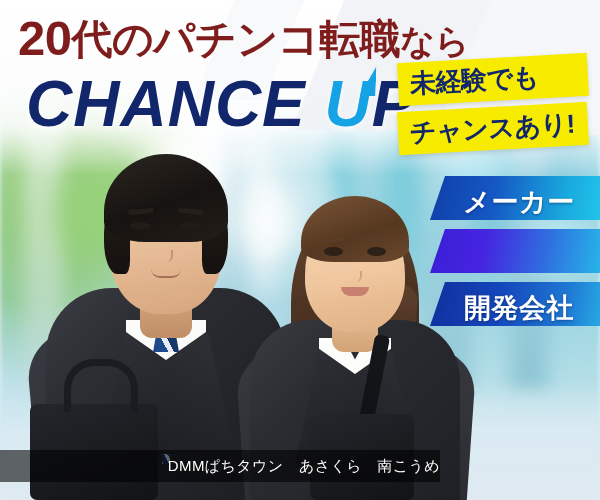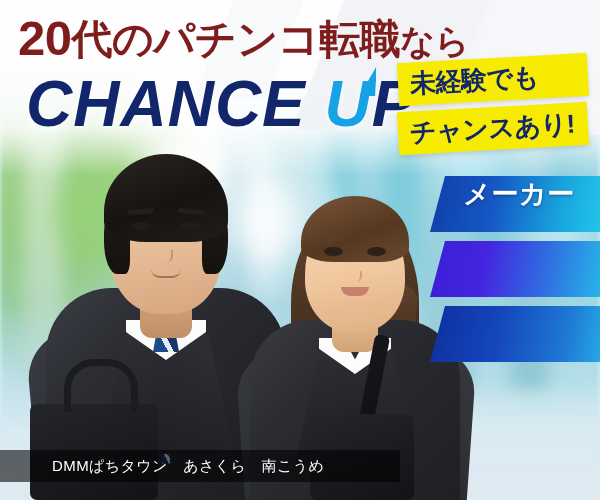--- a/index.html
+++ b/index.html
@@ -267,40 +267,40 @@
     font-size:26px;font-weight:700;line-height:1;
     padding:8px 10px 9px 12px;white-space:nowrap;letter-spacing:-.5px;
     box-shadow:0 2px 5px rgba(0,0,0,.14);
   }
   .badge-row.r1{transform:rotate(-3.2deg);}
   .badge-row.r2{transform:rotate(-3.2deg);margin-top:6px;}
 
   
   .cats{position:absolute;left:430px;top:176px;width:170px;}
   .cat{
-    position:relative;height:56px;margin-bottom:9px;
-    display:flex;align-items:flex-start;justify-content:center;
+    position:relative;height:44px;margin-bottom:9px;
+    display:flex;align-items:flex-end;justify-content:center;
   }
   .cat-bg{
     position:absolute;inset:0;
     clip-path:polygon(15px 0,100% 0,100% 100%,0 100%);
     box-shadow:0 2px 5px rgba(0,0,0,.18);
   }
   .cat-label{
     position:relative;z-index:2;color:#fff;
     font-size:27px;font-weight:700;letter-spacing:.5px;
     text-shadow:0 1px 3px rgba(0,20,60,.45);
     white-space:nowrap;padding-left:8px;
   }
 
   
   .caption{
-    position:absolute;left:0;top:450px;width:400px;height:32px;
+    position:absolute;left:0;top:450px;width:440px;height:32px;
     background:rgba(0,0,0,.58);
-    display:flex;align-items:center;
+    display:flex;align-items:center;justify-content:flex-end;
   }
   .caption-text{
     color:#fff;font-size:15px;letter-spacing:.4px;padding-left:52px;white-space:nowrap;
   }
 </style>
 </head>
 <body>
 
 <div class="banner">
 
@@ -392,20 +392,21 @@
   <div class="cats">
     <div class="cat">
       <div class="cat-bg" style="background: linear-gradient(100deg, rgb(15, 63, 168) 0%, rgb(21, 88, 196) 38%, rgb(25, 168, 222) 78%, rgb(34, 196, 234) 100%);"></div>
       <span class="cat-label">メーカー</span>
     </div>
     <div class="cat">
       <div class="cat-bg" style="background: linear-gradient(100deg, rgb(58, 31, 214) 0%, rgb(69, 36, 224) 32%, rgb(47, 111, 224) 68%, rgb(39, 180, 232) 100%);"></div>
     </div>
     <div class="cat">
       <div class="cat-bg" style="background: linear-gradient(100deg, rgb(15, 47, 158) 0%, rgb(20, 70, 187) 40%, rgb(31, 122, 212) 80%, rgb(39, 168, 228) 100%);"></div>
+      <span class="cat-label">開発会社</span>
     </div>
   </div>
 
   <div class="caption">
     <span class="caption-text">DMMぱちタウン　あさくら　南こうめ</span>
   </div>
 
 </div>
 
 </body></html>

